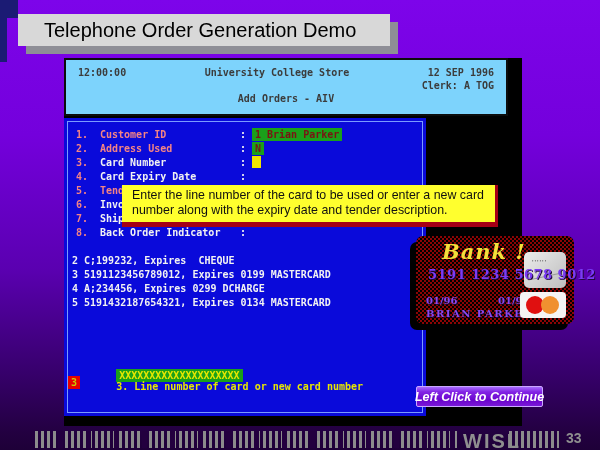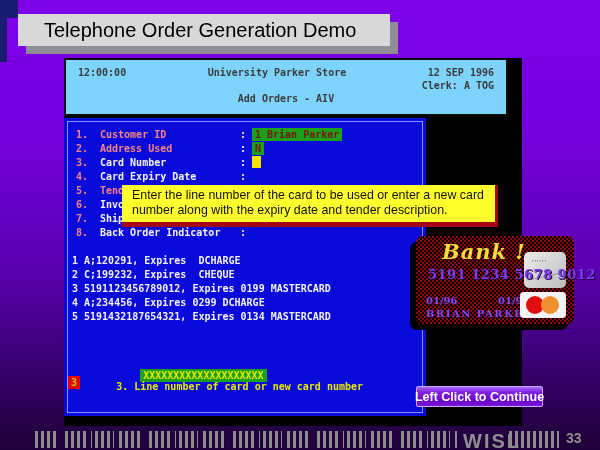--- a/index.html
+++ b/index.html
@@ -34,29 +34,29 @@
   .fields { position:absolute; left:12px; top:10px; line-height:14px; white-space:pre; }
   .trow { height:14px; }
   .tnum { display:inline-block; width:24px; color:#f48484; }
   .lred { color:#f48484; } .lwht { color:#f2f2f2; }
   .tlabel-w { display:inline-block; width:140px; }
   .tcolon { display:inline-block; width:12px; color:#f2f2f2; }
   .hlval { background:#1aa01a; color:#7a1414; padding:1px 3px; }
   .cursor { display:inline-block; width:9px; height:12px; background:#f0e400; vertical-align:-2px; }
   .cardlines { position:absolute; left:8px; top:136px; line-height:14px; white-space:pre; color:#f2f2f2; }
   .input-row { position:absolute; left:4px; top:241px; white-space:pre; }
-  .mask { background:#1aa01a; color:#e8e800; padding:1px 3px; margin-right:6px;margin-left:24px; }
+  .mask { background:#1aa01a; color:#e8e800; padding:1px 3px; margin-right:6px; }
   .prompt { color:#e8e800; }
   .entered { position:absolute; left:4px; top:258px; background:#e60000; color:#c9c900; padding:0 3px; height:13px; line-height:13px; }
   .cont-btn {
     position:absolute; left:352px; top:268px; width:127px; height:21px;
     background:linear-gradient(180deg,#a76bff 0%,#8325e5 25%,#6a04cc 70%,#7a18d8 100%);
     border:1px solid #caa6ff; border-radius:2px;
     color:#fff; font-family:"Liberation Sans", sans-serif; font-weight:bold; font-size:12.5px;
-    display:flex; align-items:center; justify-content:center; white-space:nowrap; cursor:pointer;
+    display:flex; align-items:center; justify-content:center; white-space:nowrap; cursor:pointer;font-style:italic;
   }
   .tooltip {
     position:absolute; left:122px; top:185px; width:376px; z-index:5;
     background:#ffff2e; color:#101010; font-size:12.4px; line-height:15px;
     padding:3px 8px 4px 10px; border-right:3px solid #a50016; border-bottom:5px solid #a50016;
   }
   .bankcard {
     position:absolute; left:416px; top:236px; width:158px; height:88px; z-index:4;
     border-radius:7px; box-shadow:-6px 6px 0 #000;
     background-color:#8c0404;
@@ -99,33 +99,33 @@
   <div class="accent-sq"></div>
 
   <div class="title-box">
     <span>Telephone Order Generation Demo</span>
   </div>
 
   <div class="screen">
     <div class="hdr">
       <div class="hdr-row1">
         <span>12:00:00</span>
-        <span>University Parker Store</span>
+        <span>University College Store</span>
         <span>12 SEP 1996</span>
       </div>
       <div class="hdr-row2">Clerk: A TOG</div>
       <div class="hdr-row3">Add Orders - AIV</div>
     </div>
 
     <div class="crt">
       <div class="crt-border"></div>
 
       <div class="fields" id="form-fields"><div class="trow"><span class="tnum">1.</span><span class="tlabel lred tlabel-w">Customer ID</span><span class="tcolon">:</span><span class="hlval">1 Brian Parker</span></div><div class="trow"><span class="tnum">2.</span><span class="tlabel lred tlabel-w">Address Used</span><span class="tcolon">:</span><span class="hlval">N</span></div><div class="trow"><span class="tnum">3.</span><span class="tlabel lwht tlabel-w">Card Number</span><span class="tcolon">:</span><span class="cursor"></span></div><div class="trow"><span class="tnum">4.</span><span class="tlabel lwht tlabel-w">Card Expiry Date</span><span class="tcolon">:</span></div><div class="trow"><span class="tnum">5.</span><span class="tlabel lred">Tend</span></div><div class="trow"><span class="tnum">6.</span><span class="tlabel lwht">Invo</span></div><div class="trow"><span class="tnum">7.</span><span class="tlabel lwht">Ship</span></div><div class="trow"><span class="tnum">8.</span><span class="tlabel lwht tlabel-w">Back Order Indicator</span><span class="tcolon">:</span></div></div>
 
-      <div class="cardlines" id="card-list"><div>1 A;120291, Expires  DCHARGE</div><div>2 C;199232, Expires  CHEQUE</div><div>3 5191123456789012, Expires 0199 MASTERCARD</div><div>4 A;234456, Expires 0299 DCHARGE</div><div>5 5191432187654321, Expires 0134 MASTERCARD</div></div>
+      <div class="cardlines" id="card-list"><div>2 C;199232, Expires  CHEQUE</div><div>3 5191123456789012, Expires 0199 MASTERCARD</div><div>4 A;234456, Expires 0299 DCHARGE</div><div>5 5191432187654321, Expires 0134 MASTERCARD</div></div>
 
       <div class="input-row">
         <span class="mask">XXXXXXXXXXXXXXXXXXXX</span>
         <span class="prompt">3. Line number of card or new card number</span>
       </div>
       <div class="entered">3</div>
 
       <div class="cont-btn">Left Click to Continue</div>
     </div>
   </div>

